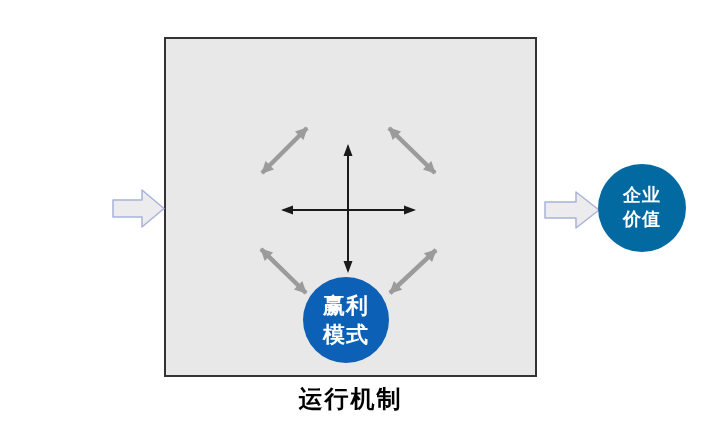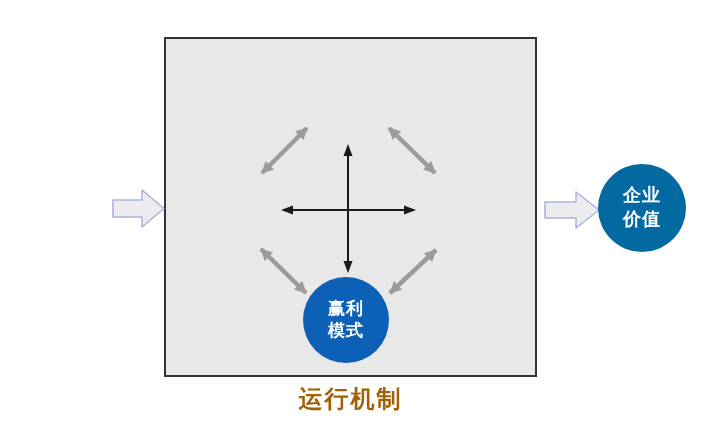--- a/index.html
+++ b/index.html
@@ -39,21 +39,21 @@
     text-align: center;
     font-weight: 700;
     line-height: 1.32;
     white-space: pre-line;
     letter-spacing: 1px;
   }
   .n-pos    { left: 19px;  top: 164px; width: 88px; height: 88px; font-size: 19px; }
   .n-key    { left: 301px; top: 49px;  width: 94px; height: 94px; font-size: 17px; }
   .n-biz    { left: 182px; top: 165px; width: 92px; height: 92px; font-size: 18px; }
   .n-cash   { left: 426px; top: 167px; width: 90px; height: 90px; font-size: 17px; }
-  .n-profit { left: 303px; top: 277px; width: 86px; height: 86px; font-size: 17px; }
+  .n-profit { left: 303px; top: 277px; width: 86px; height: 86px; font-size: 22px; }
   .n-ent    { left: 598px; top: 164px; width: 88px; height: 88px; font-size: 18px; }
   .caption {
     position: absolute;
     left: 164px;
     top: 383px;
     width: 373px;
     text-align: center;
     font-size: 24px;
     font-weight: 700;
     letter-spacing: 2px;
@@ -95,15 +95,15 @@
   <div class="node n-profit" style="background-color: rgb(12, 96, 182); color: rgb(255, 255, 255);">
     <span>赢利
 模式</span>
   </div>
 
   <div class="node n-ent" style="background-color: #0369a1; color: rgb(255, 255, 255);">
     <span>企业
 价值</span>
   </div>
 
-  <div class="caption" style="color: #a16207;">运行机制</div>
+  <div class="caption" style="color: #000000;">运行机制</div>
 
 </div>
 
 </body></html>

